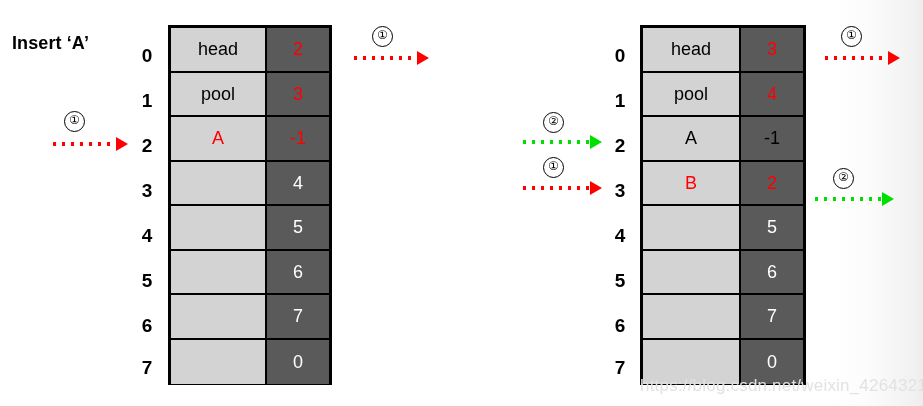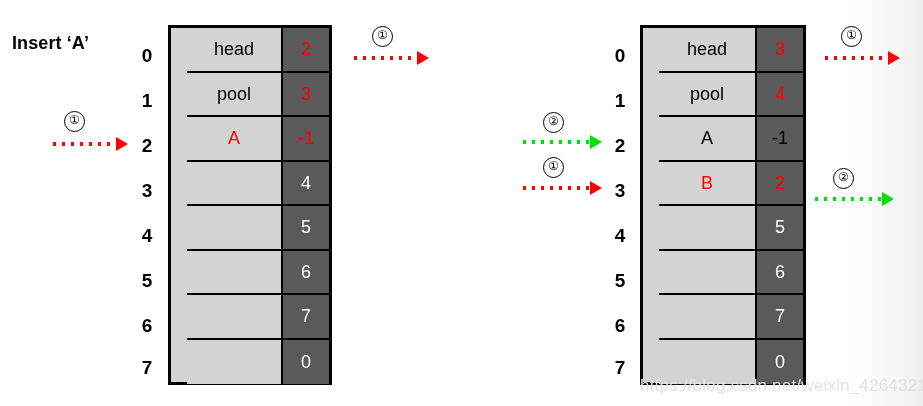--- a/index.html
+++ b/index.html
@@ -30,21 +30,20 @@
     font-size:19px;font-weight:bold;color:#000;
     line-height:1;
   }
 
   
   .tbl{
     position:absolute;
     border:3px solid #000;
     box-sizing:border-box;
     background:#d3d3d3;
-    padding-left:16px;
   }
   .row{
     display:flex;
     box-sizing:border-box;
     border-bottom:2px solid #000;
   }
   .row:last-child{border-bottom:none;}
   .cell{
     display:flex;align-items:center;justify-content:center;
     box-sizing:border-box;

